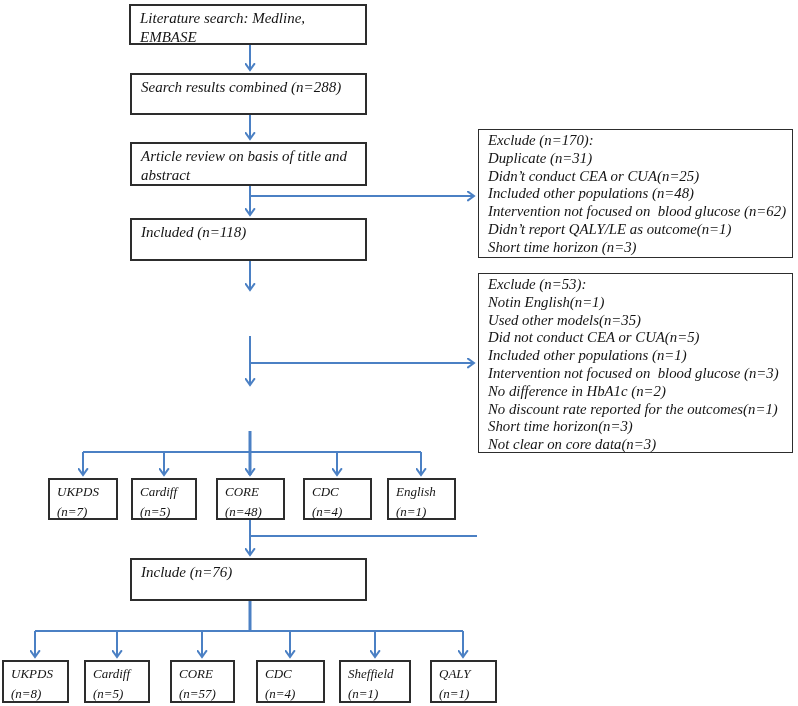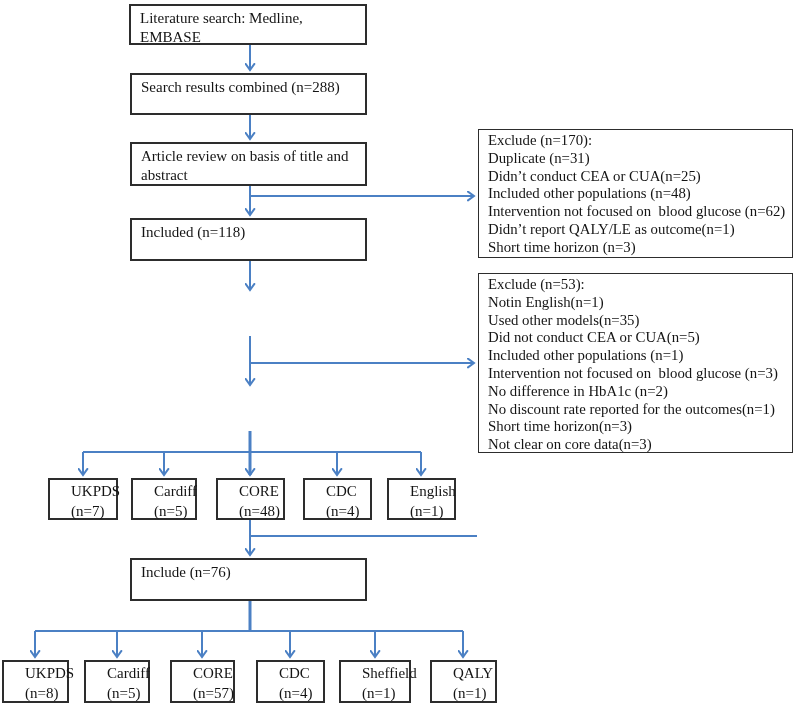--- a/index.html
+++ b/index.html
@@ -4,20 +4,21 @@
 <style>
   html, body { margin: 0; padding: 0; background: #ffffff; }
   .canvas {
     position: relative;
     width: 798px;
     height: 706px;
     background: #ffffff;
     font-family: "Liberation Serif", "DejaVu Serif", serif;
     color: #141414;
     overflow: hidden;
+    font-style: italic;
   }
   .connectors {
     position: absolute;
     left: 0; top: 0;
     width: 798px; height: 706px;
   }
   .box {
     position: absolute;
     box-sizing: border-box;
     border: 2px solid #2d2d2d;
@@ -28,22 +29,22 @@
     font-size: 15px;
     line-height: 19px;
   }
   .side-box {
     border-width: 1.5px;
     padding: 2px 9px;
     font-size: 14.8px;
     line-height: 17.8px;
   }
   .model-box {
-    padding: 2px 21px;
-    font-size: 15px;
+    padding: 2px 7px;
+    font-size: 13px;
     line-height: 19.5px;
   }
   .bline { white-space: pre; }
 </style>
 </head>
 <body>
 
 <div class="canvas">
 
   <svg class="connectors" viewBox="0 0 798 706" xmlns="http://www.w3.org/2000/svg">

